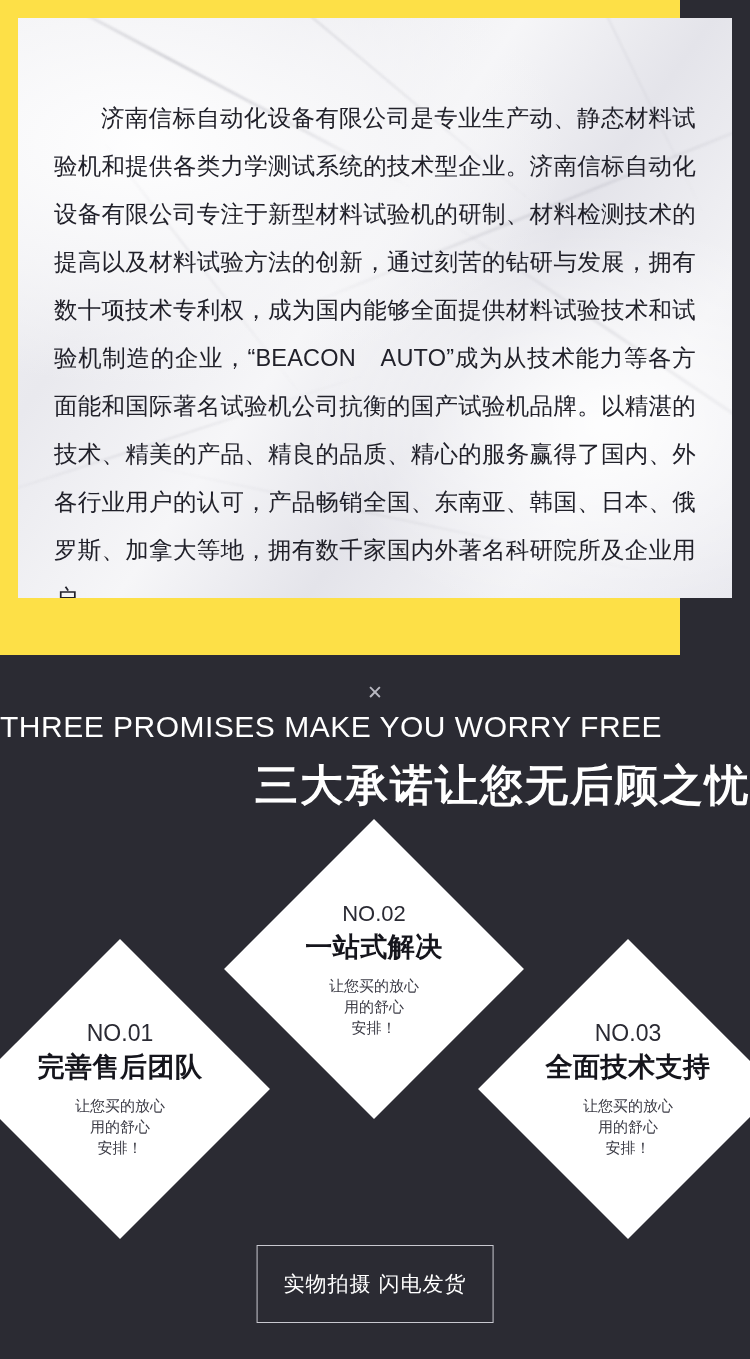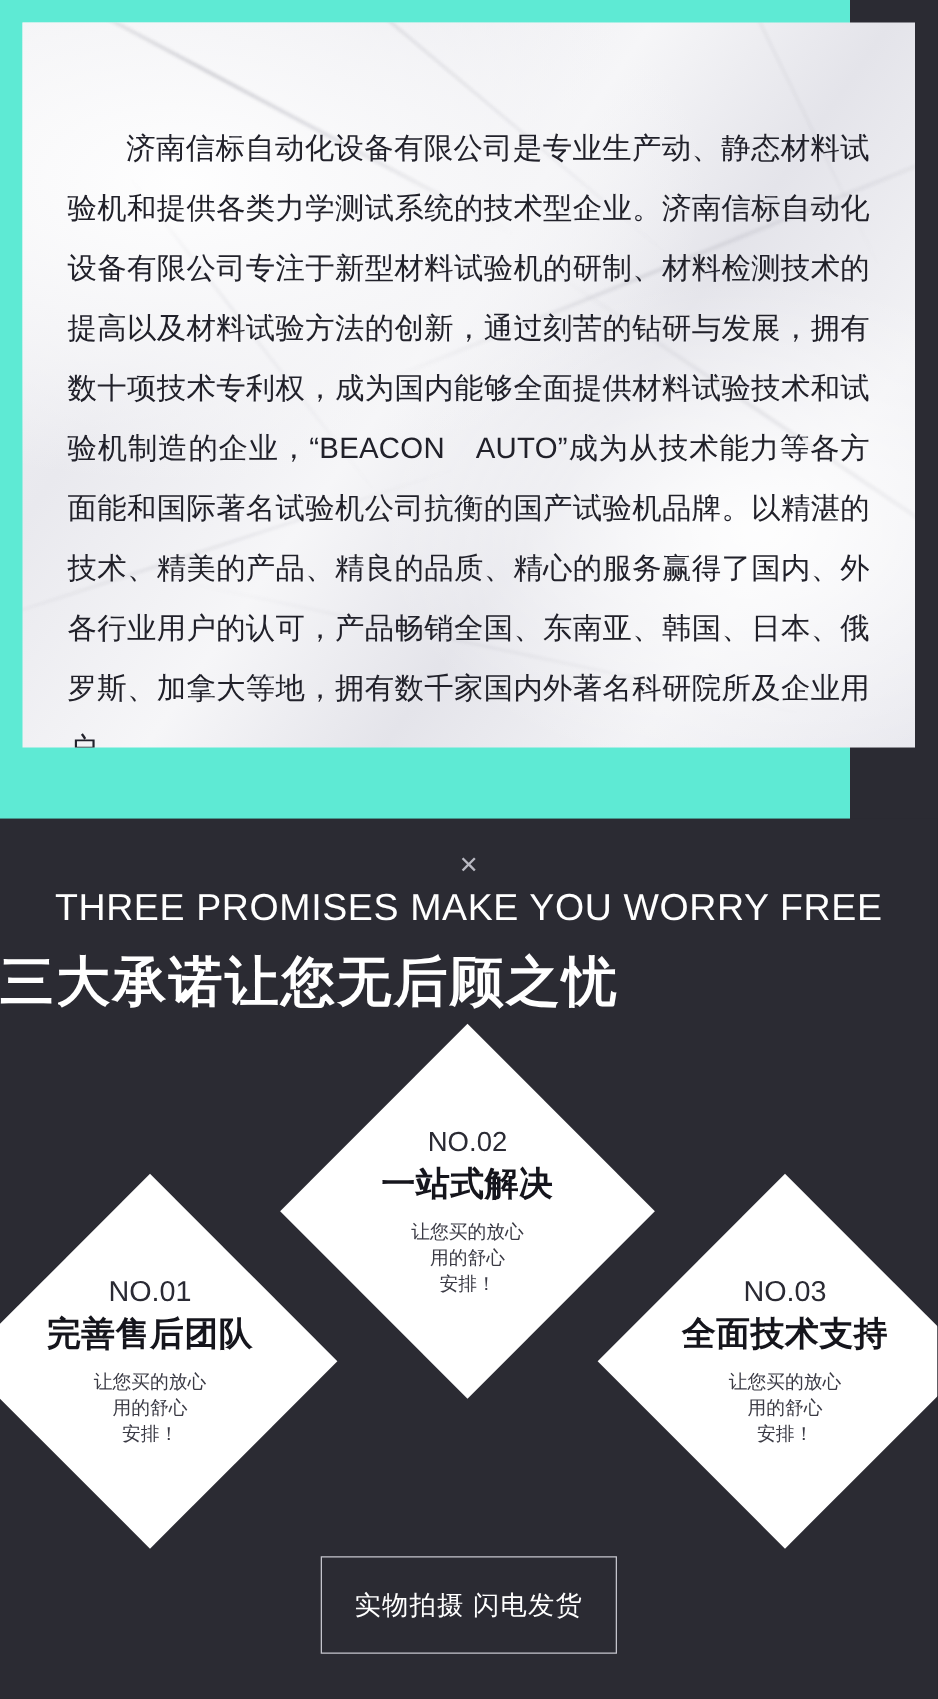--- a/index.html
+++ b/index.html
@@ -11,21 +11,21 @@
     width: 750px;
     height: 1359px;
     font-family: "Liberation Sans", sans-serif;
     overflow: hidden;
   }
 
   
   .intro-section {
     width: 680px;
     height: 655px;
-    background: #5eead4;
+    background: #fde047;
     box-sizing: border-box;
     padding: 18px 18px 0 18px;
   }
   .intro-card {
     position: relative;
     width: 714px;
     height: 580px;
     box-sizing: border-box;
     background:
       radial-gradient(ellipse 420px 240px at 18% 22%, rgba(255,255,255,0.95) 0%, rgba(246,246,248,0.8) 60%, rgba(238,238,242,0) 100%),
@@ -79,33 +79,32 @@
     text-align: center;
     color: #b9b9c2;
     font-size: 19px;
     line-height: 19px;
   }
   .title-en {
     position: absolute;
     top: 55px;
     left: 0;
     right: 0;
-    text-align: center;
     color: #ffffff;
     font-size: 30px;
     letter-spacing: 0.5px;
     font-weight: 400;
     font-family: "Liberation Sans", sans-serif;
   }
   .title-cn {
     position: absolute;
     top: 102px;
     left: 0;
     right: 0;
-    text-align: left;
+    text-align: right;
     color: #ffffff;
     font-size: 43px;
     font-weight: bold;
     letter-spacing: 2px;
     font-family: "Liberation Sans", sans-serif;
   }
 
   .diamonds {
     position: absolute;
     top: 180px;

